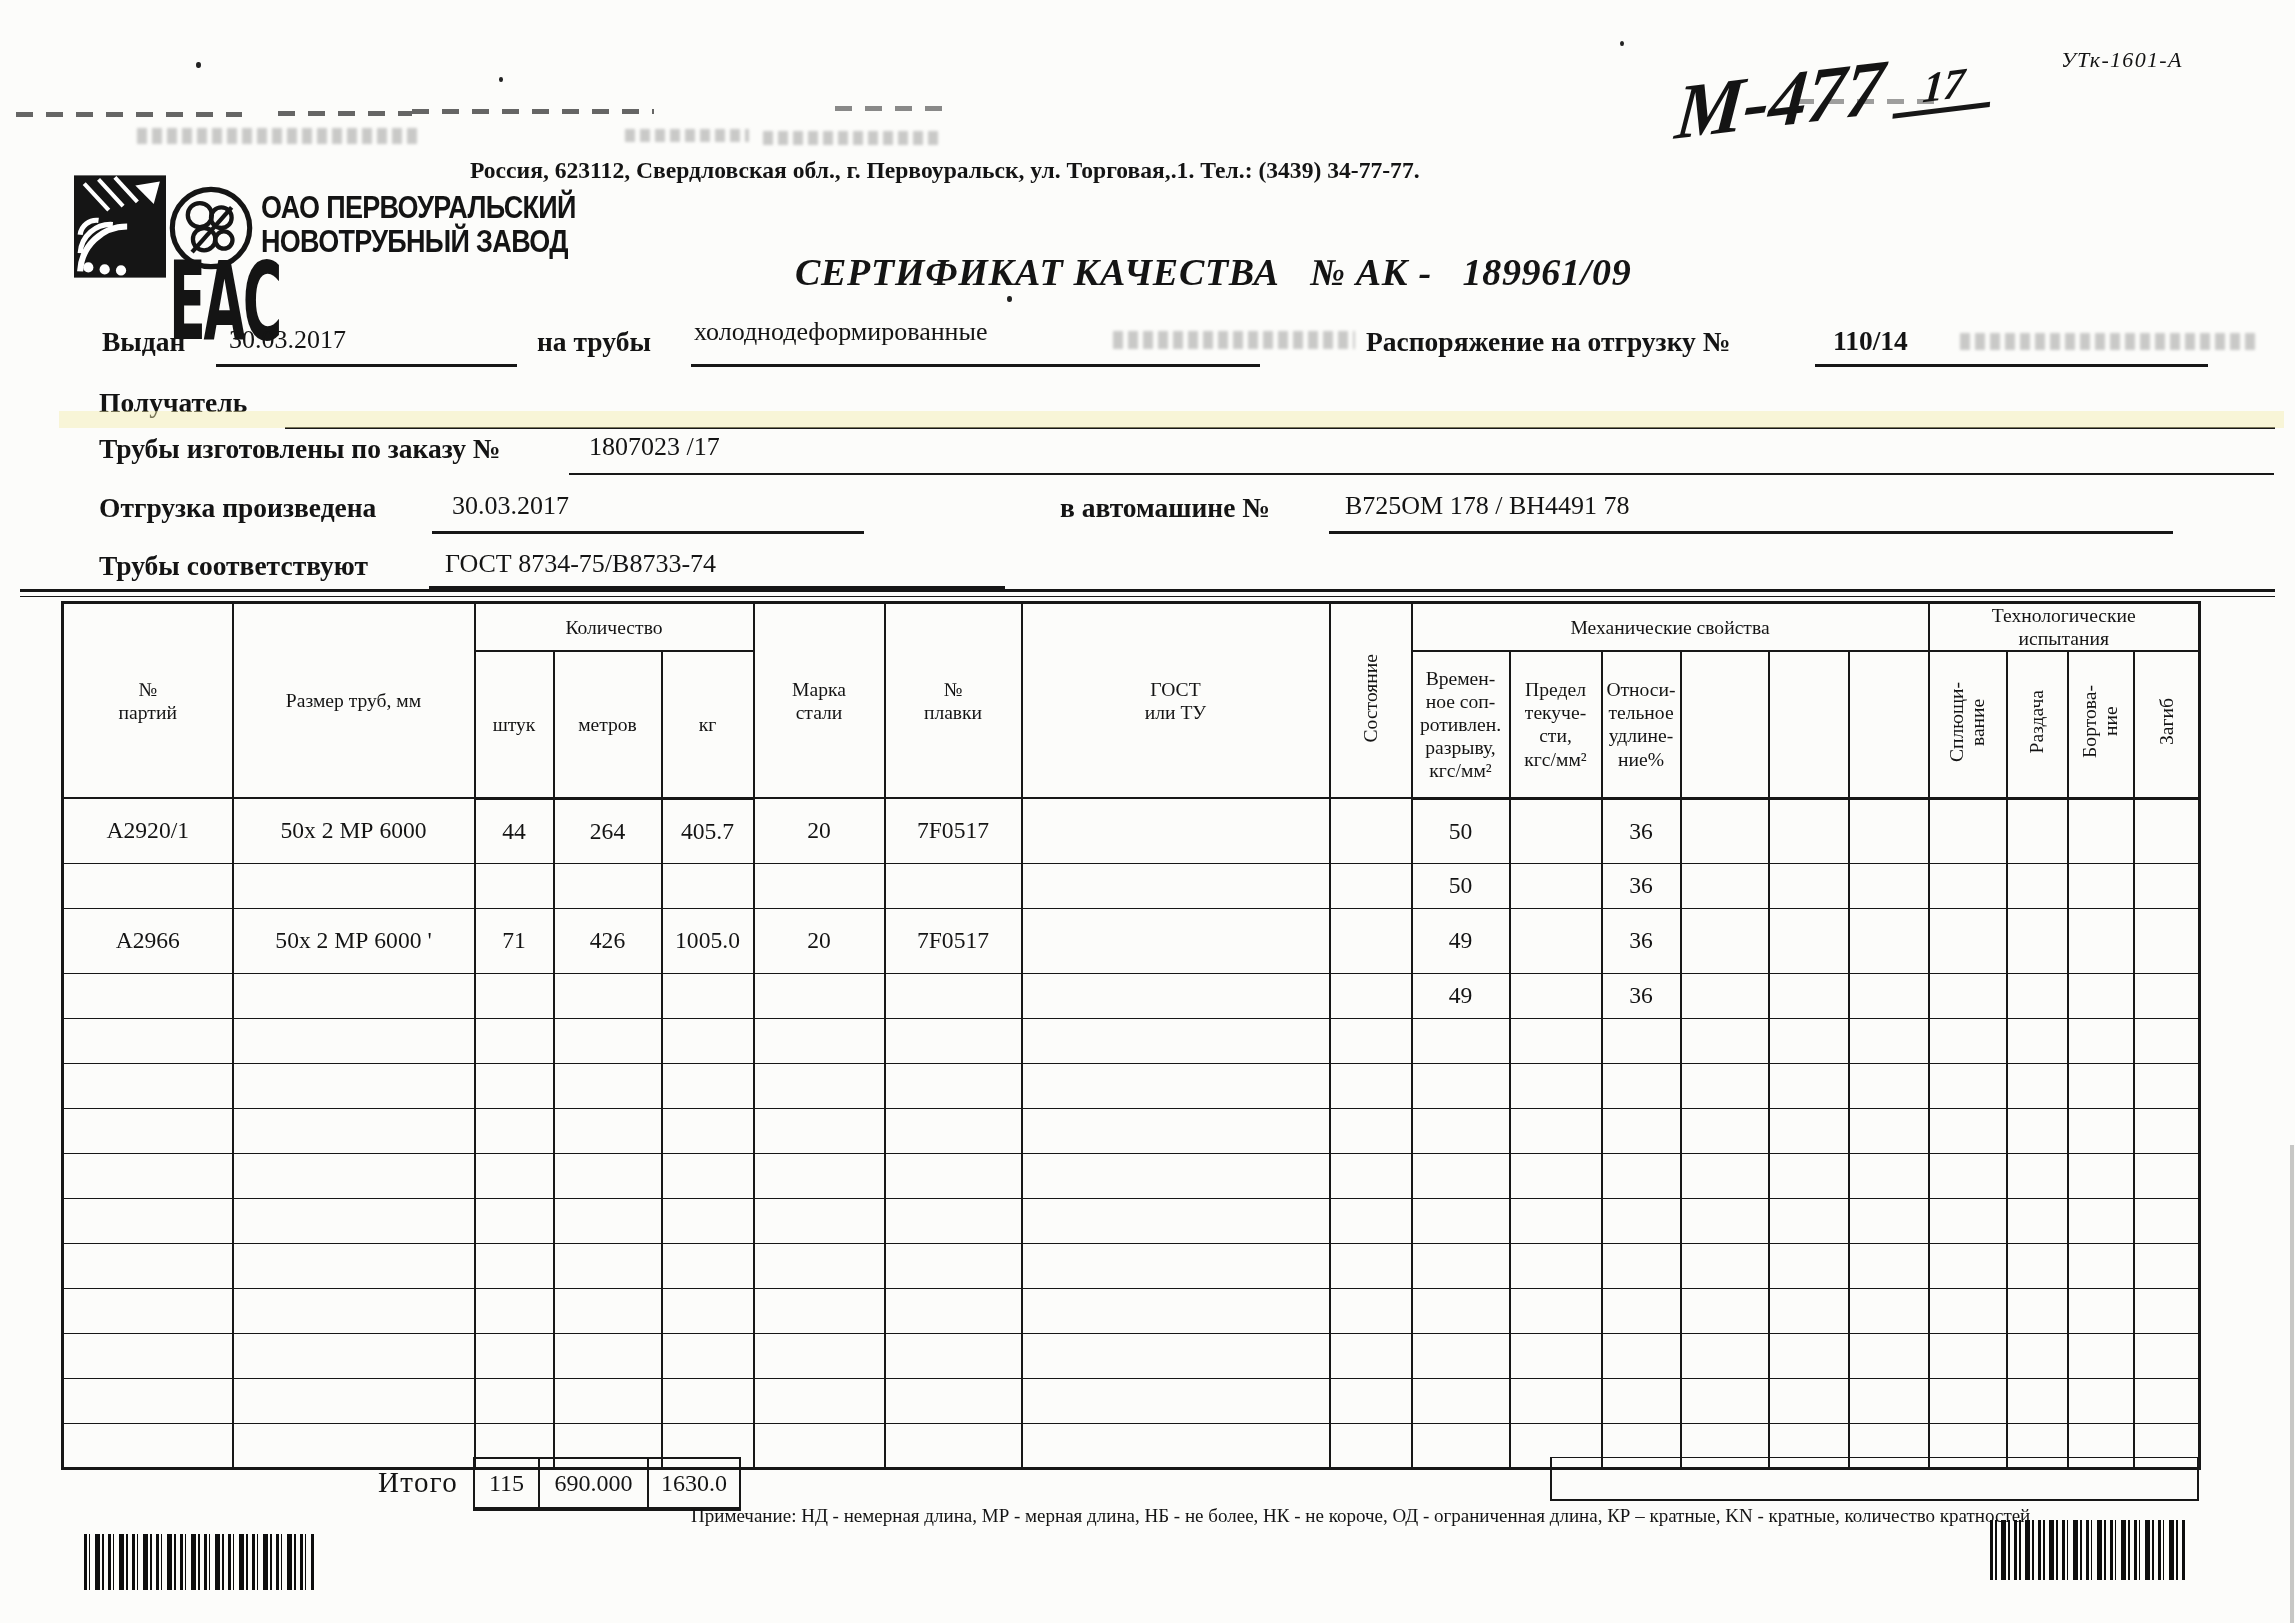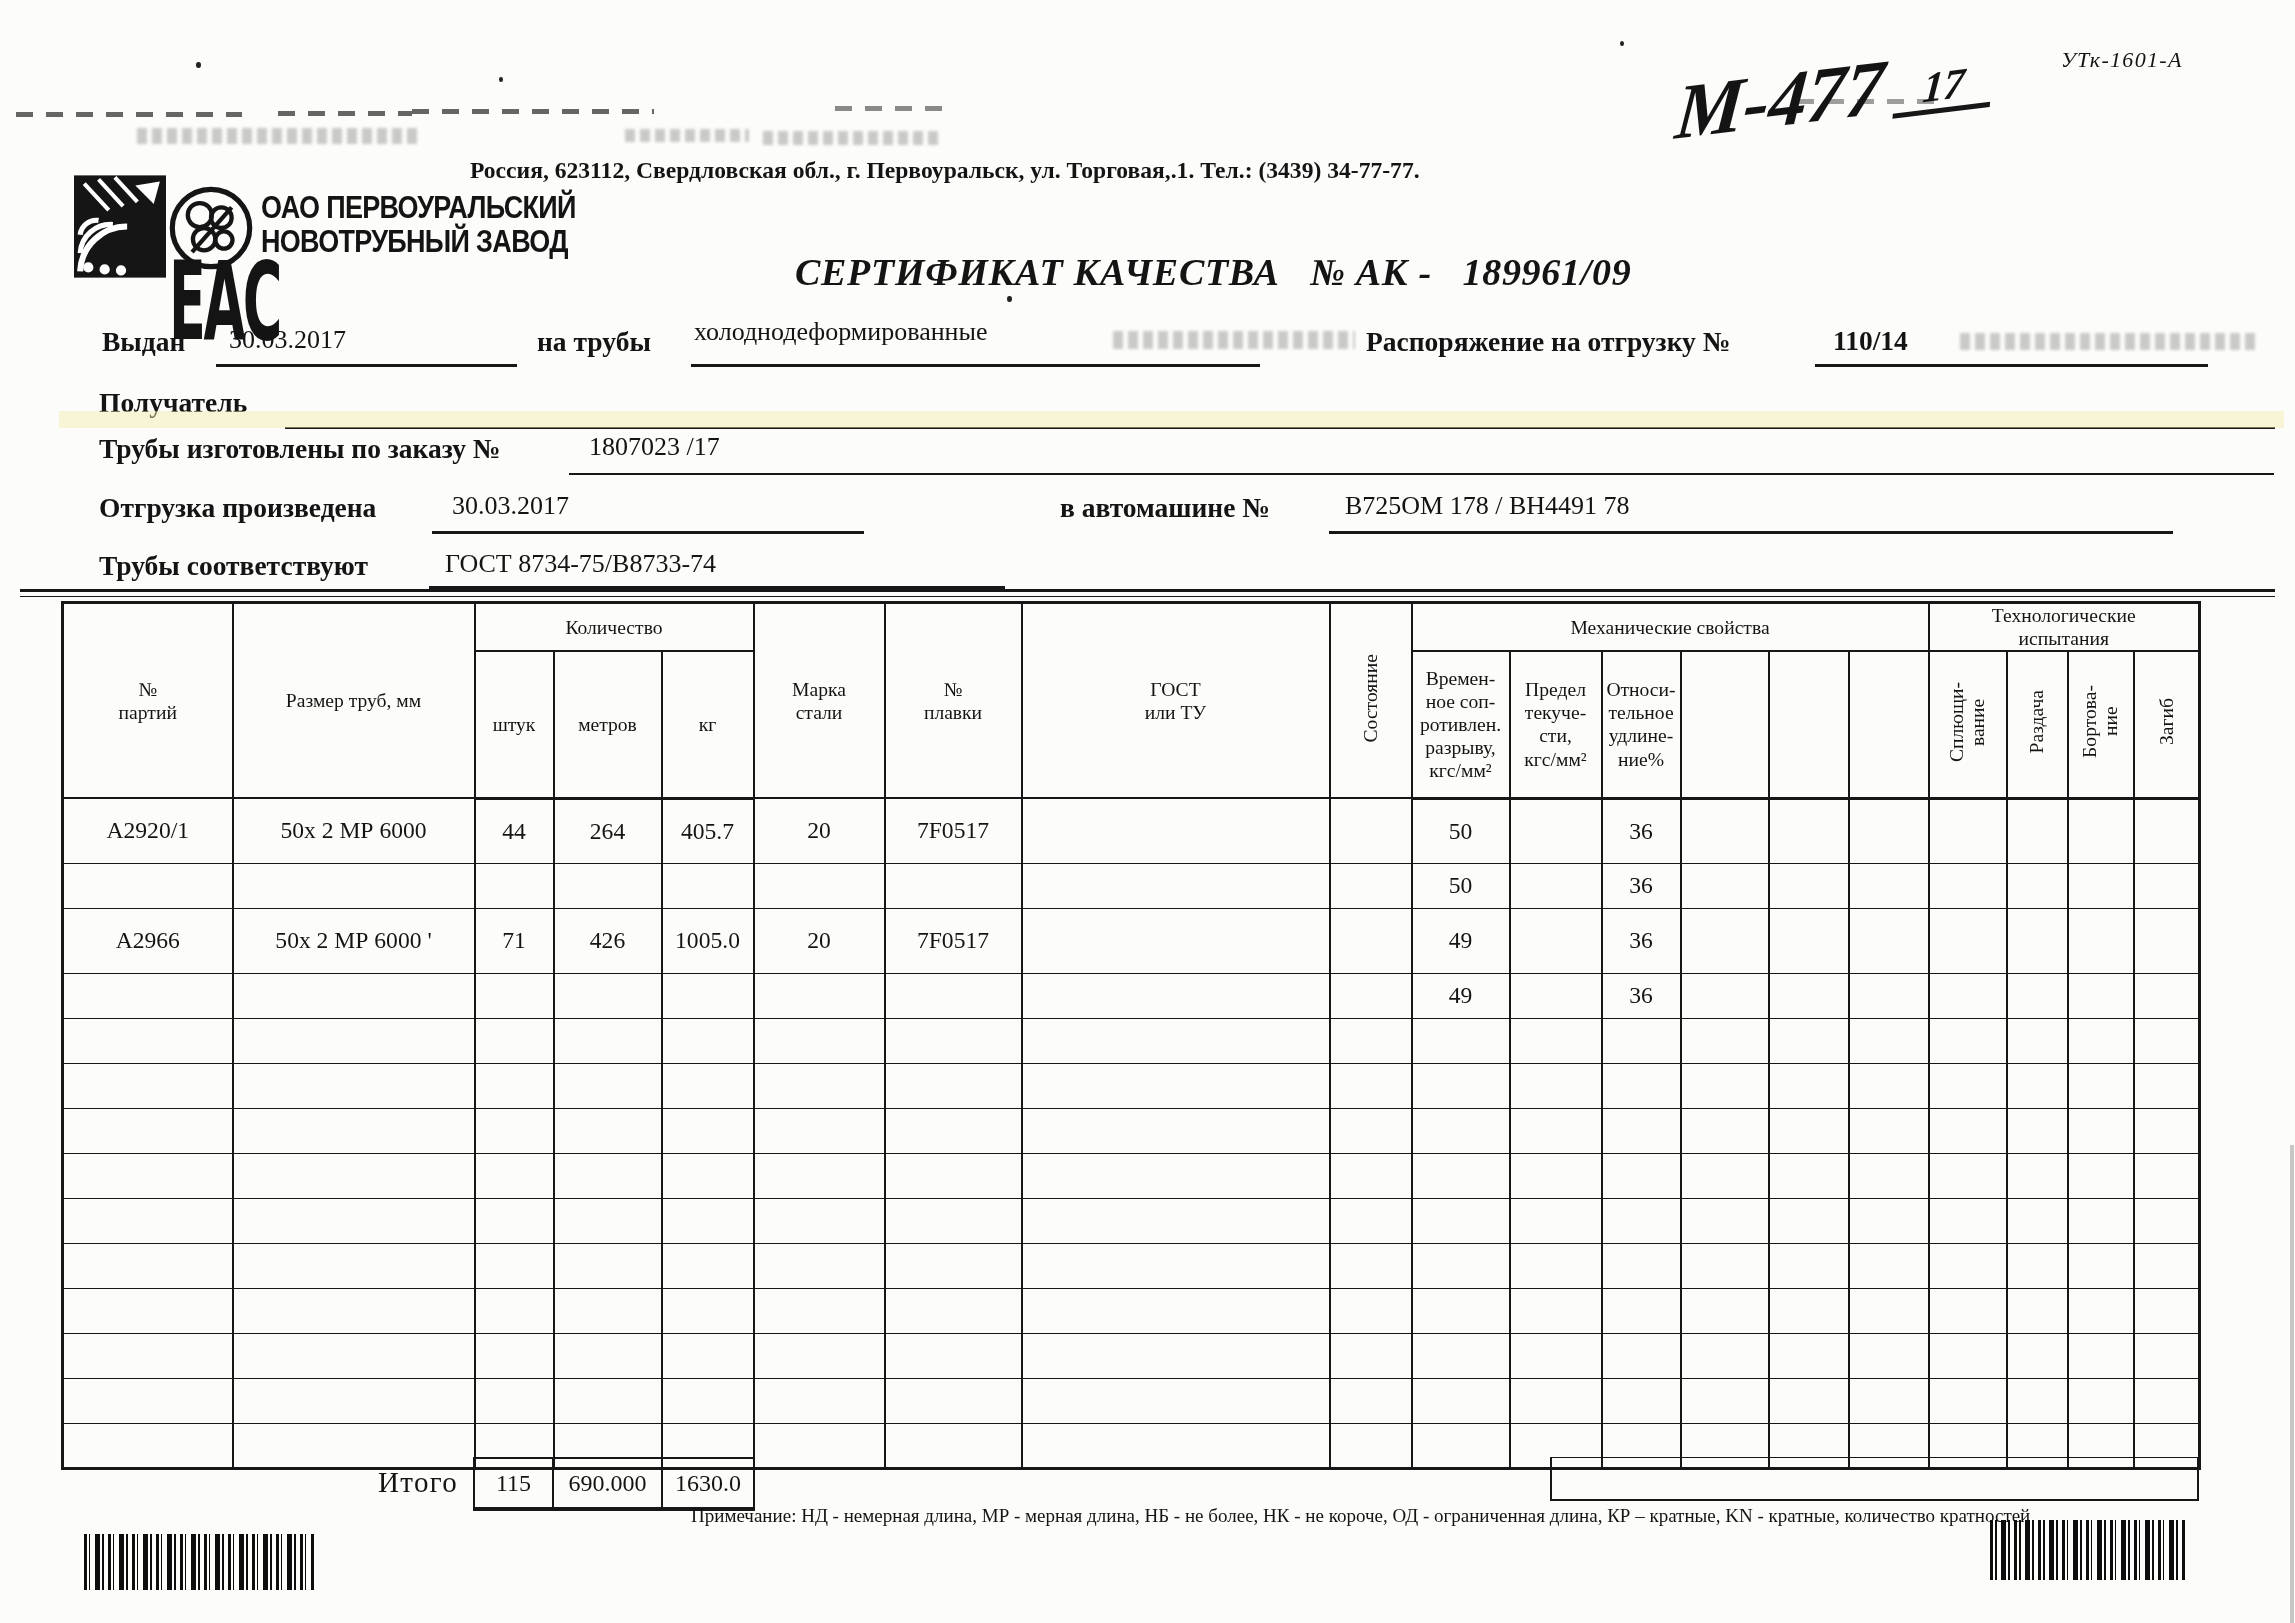--- a/index.html
+++ b/index.html
@@ -519,21 +519,21 @@
             <td></td>
             <td></td>
             <td></td>
           </tr>
         </tbody>
     </table>
   </div>
 
   <div class="abs itogo" style="left:249px;top:1466px;width:209px;text-align:right;">Итого</div>
   <div class="totals-box" style="left:473px;top:1457px;">
-    <div class="tcell" style="width:77px;">115</div>
+    <div class="tcell" style="width:63px;">115</div>
     <div class="tcell" style="width:107px;">690.000</div>
     <div class="tcell" style="width:90px;">1630.0</div>
   </div>
   <div class="right-box" style="left:1550px;top:1457px;width:645px;height:41px;"></div>
 
   <div class="abs footnote" style="left:691px;top:1505px;">Примечание: НД - немерная длина, МР - мерная длина, НБ - не более, НК - не короче, ОД - ограниченная длина, КР – кратные, KN - кратные, количество кратностей</div>
 
   <div class="barcode" style="left:84px;top:1534px;width:230px;height:56px;"></div>
   <div class="barcode" style="left:1990px;top:1520px;width:195px;height:60px;"></div>
 

